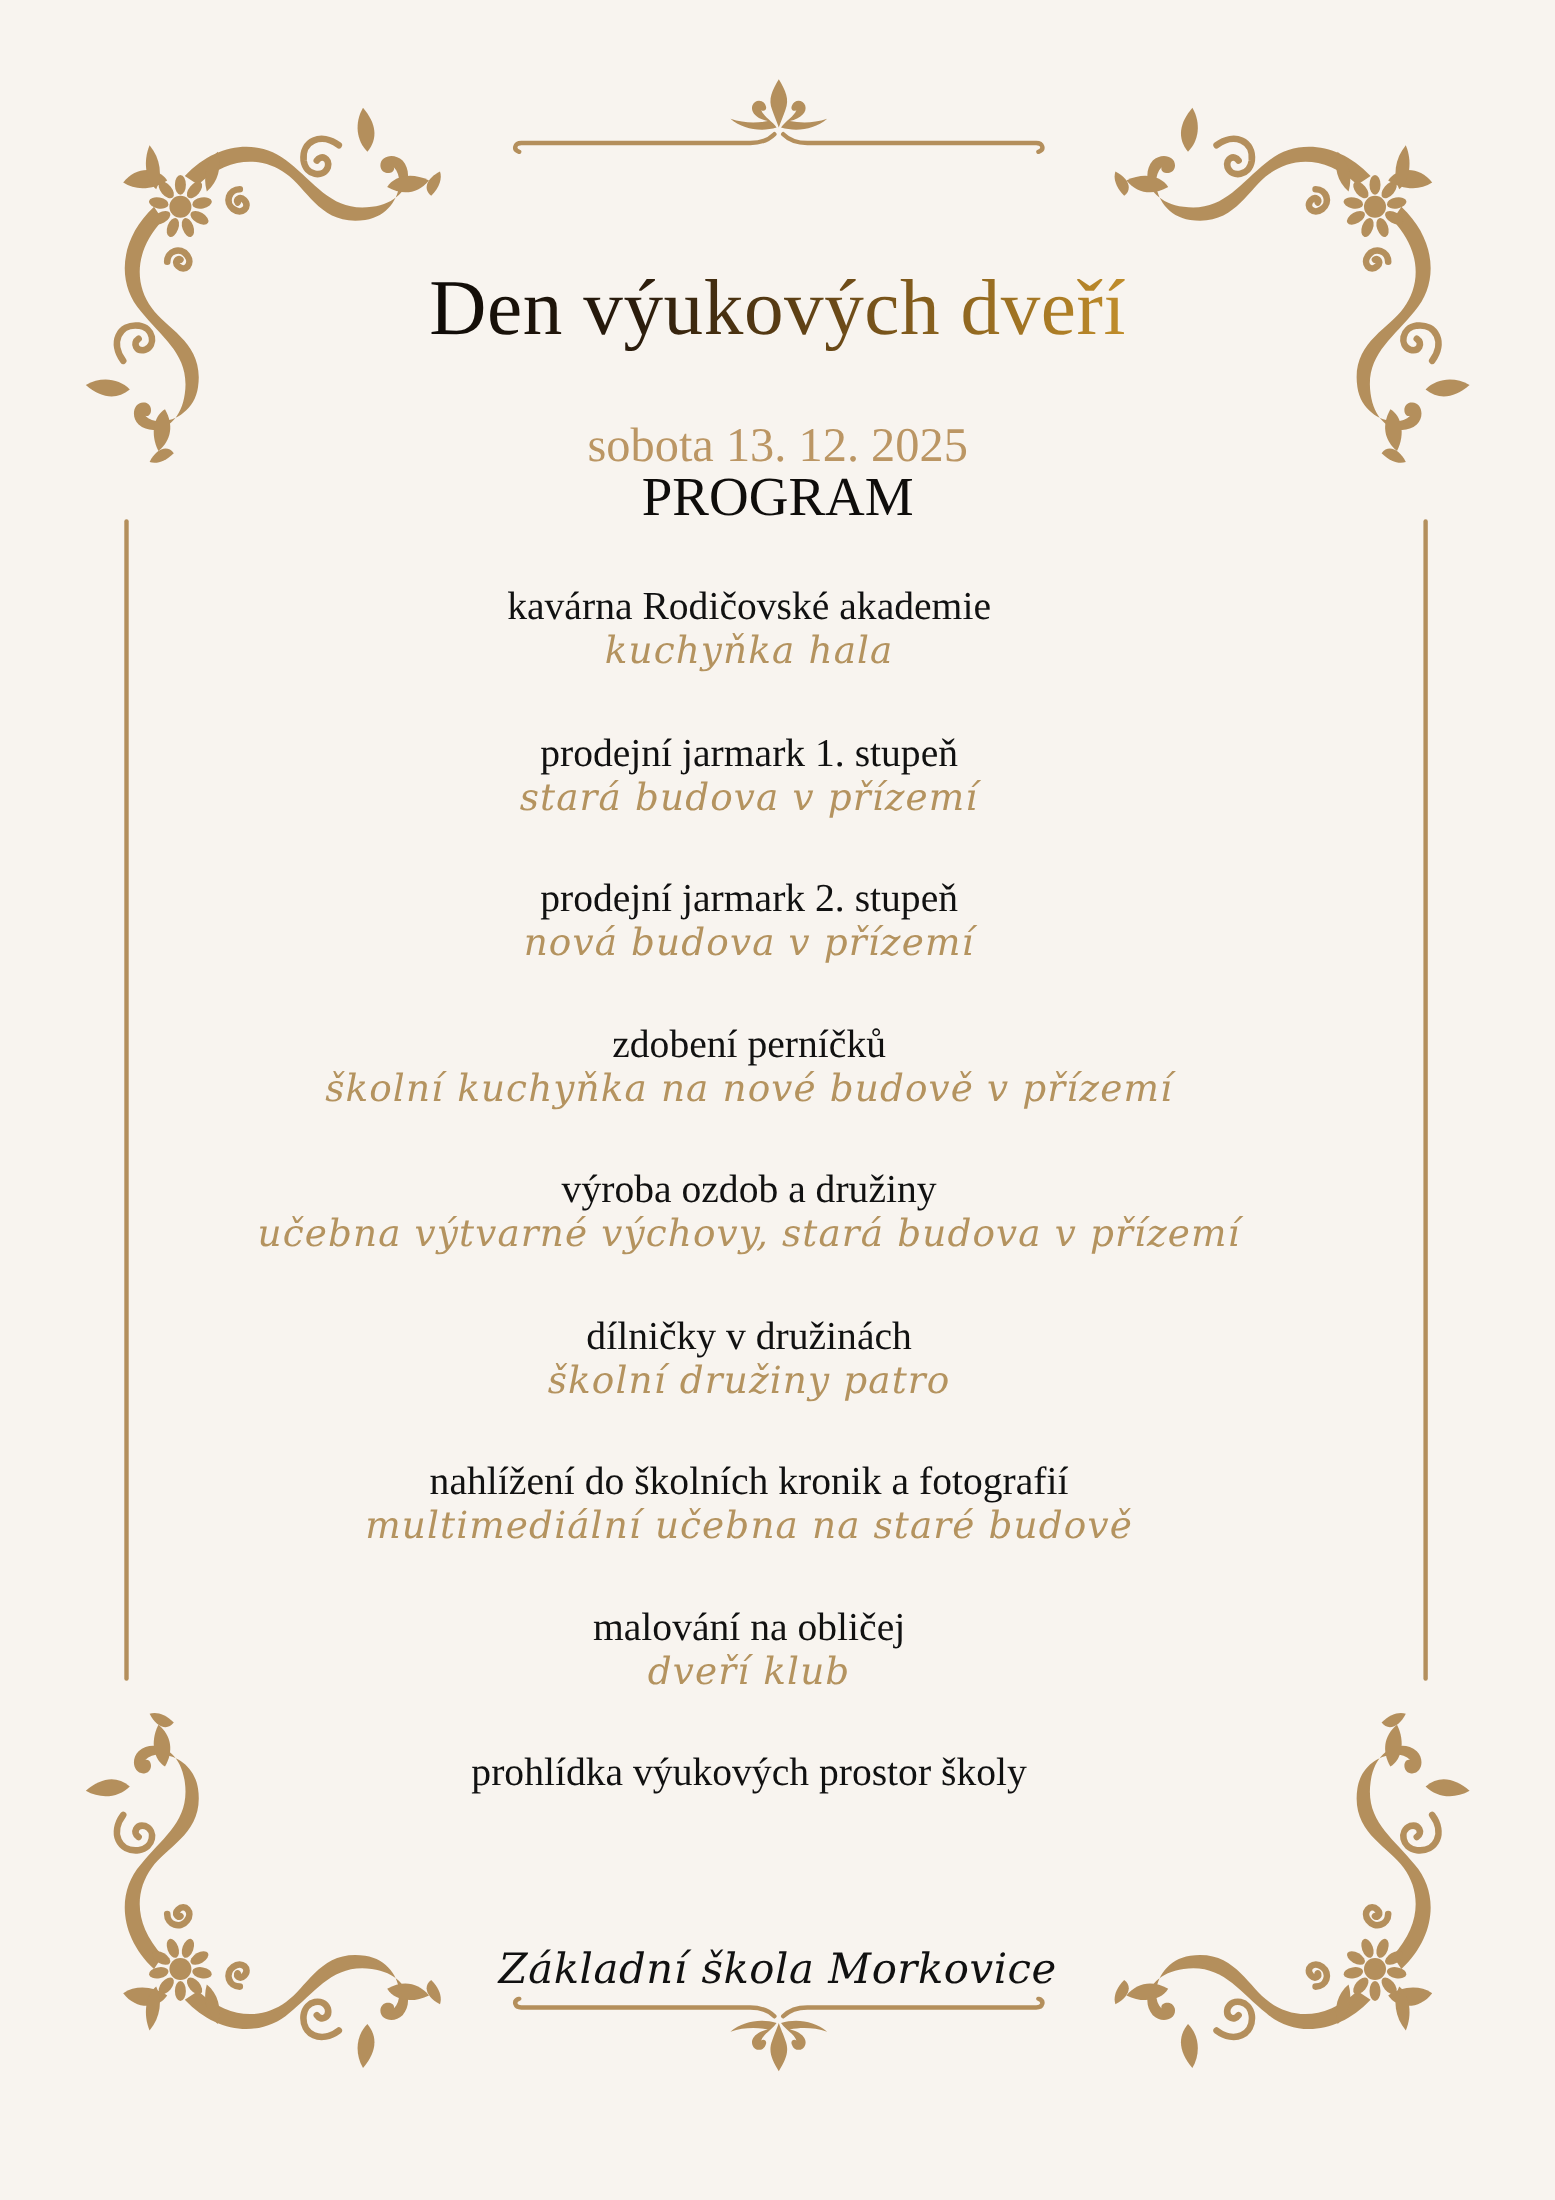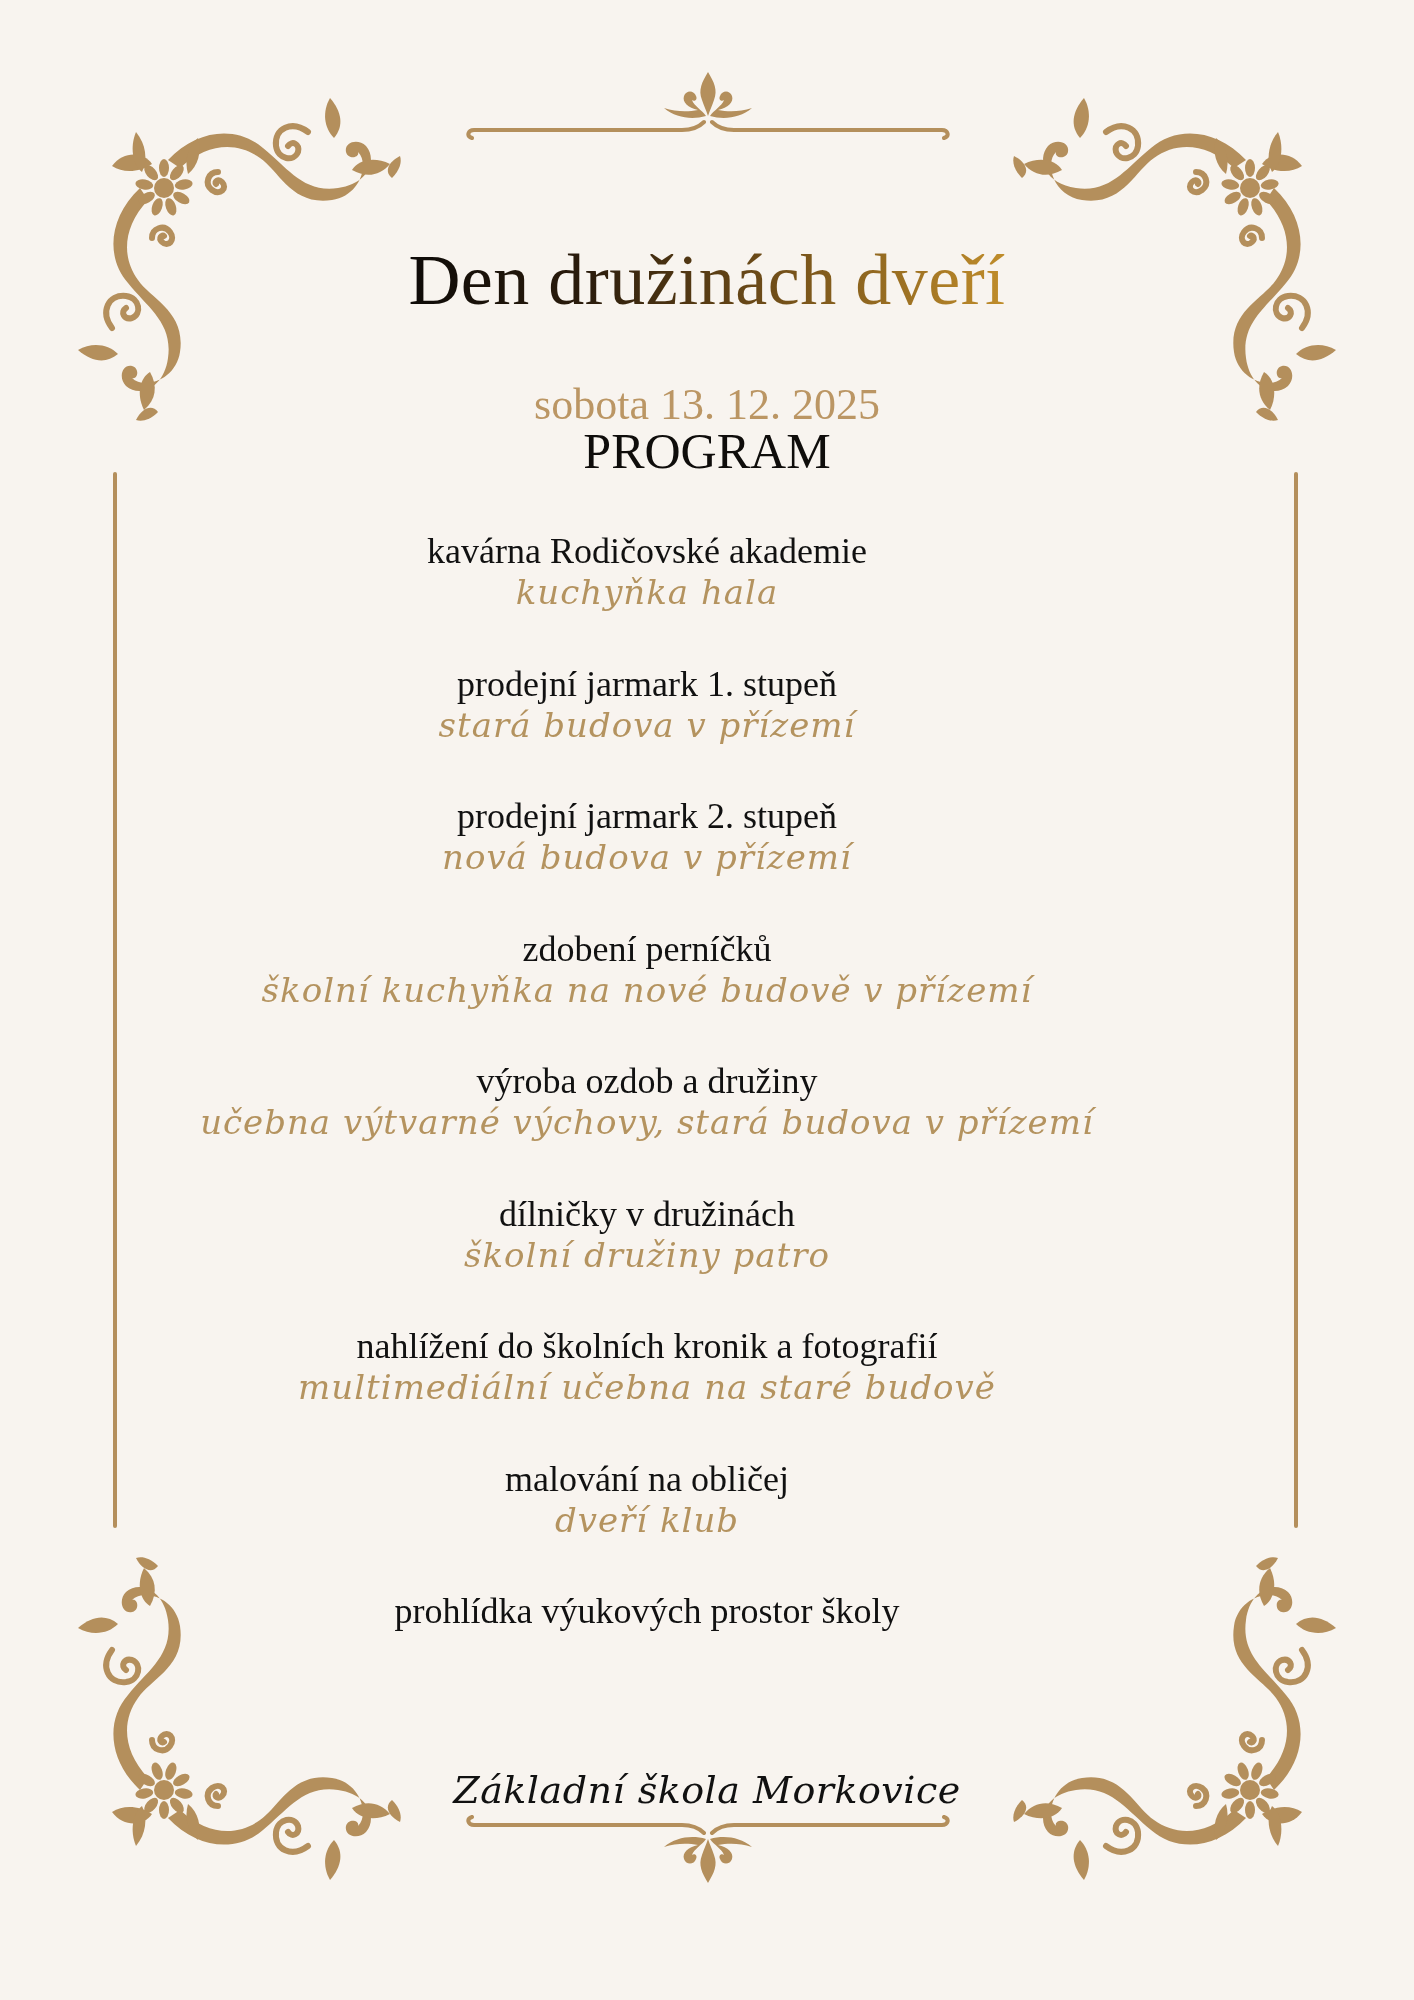--- a/index.html
+++ b/index.html
@@ -45,21 +45,21 @@
   }
   .program-heading {
     position: absolute; left: 0; width: 1414px; top: 426px; text-align: center;
     font-size: 50px; color: #0f0d0b; line-height: 1;
   }
   .program-heading span {
     text-decoration-thickness: 3px; text-underline-offset: 8px;
   }
 
   
-  .items { position: absolute; left: 0; width: 1294px; top: 530px; }
+  .items { position: absolute; left: 0; width: 1294px; top: 530px; padding-left: 34px; }
   .item { height: 132.5px; text-align: center; }
   .item-title {
     display: block; font-size: 36px; line-height: 42px; color: #111;
     font-family: "Liberation Serif", "DejaVu Serif", serif;
   }
   .item-location {
     display: block; font-size: 34px; line-height: 40px; color: #b4935f;
     font-style: italic; letter-spacing: 1px;
     font-family: "DejaVu Serif", "Liberation Serif", serif;
   }
@@ -217,21 +217,21 @@
     <g fill="none" stroke="#b48f5c" stroke-width="4" stroke-linecap="round">
       <path d="M242 52 C236 58,228 60,220 60 L12 60 C6 60,4 66,10 68"></path>
       <path d="M250 52 C256 58,264 60,272 60 L480 60 C486 60,488 66,482 68"></path>
     </g>
   </svg>
 </div>
 
 <div class="side-line left"></div>
 <div class="side-line right"></div>
 
-<div class="title"><span>Den družinách dveří</span></div>
+<div class="title"><span>Den výukových dveří</span></div>
 <div class="date">sobota 13. 12. 2025</div>
 <div class="program-heading"><span>PROGRAM</span></div>
 
 <div class="items">
   <div class="item">
     <span class="item-title">kavárna Rodičovské akademie</span>
     <span class="item-location">kuchyňka hala</span>
   </div>
   <div class="item">
     <span class="item-title">prodejní jarmark 1. stupeň</span>

